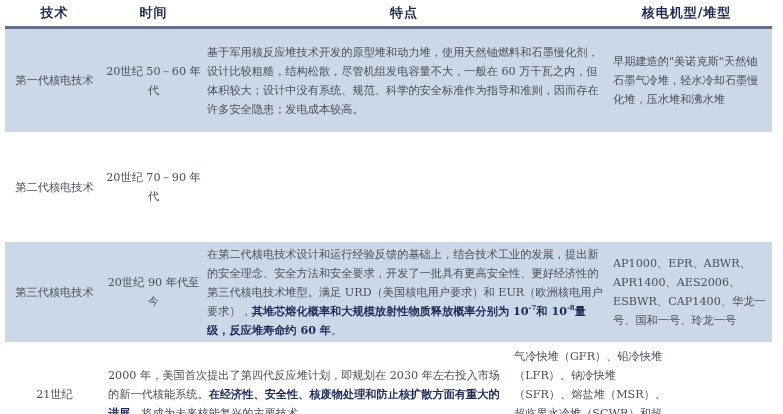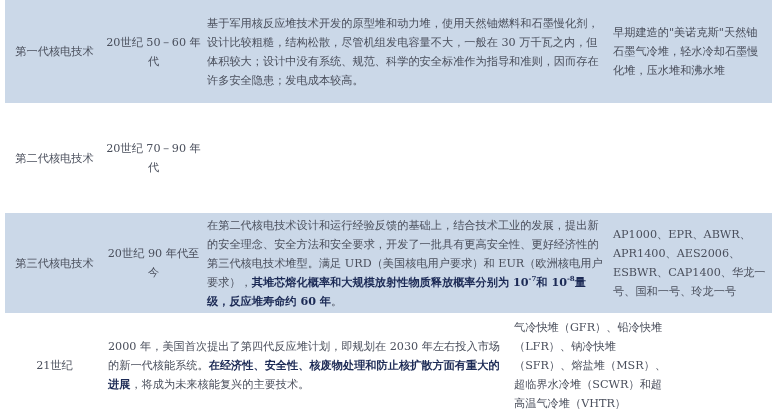--- a/index.html
+++ b/index.html
@@ -36,26 +36,32 @@
   .r1 { height: 103px; margin-top: 0; }
   .r2 { height: 102px; }
   .r3 { height: 100px; }
   .r4 { height: 96px; }
   .gap { height: 4px; background: #ffffff; }
 </style>
 </head>
 <body>
 
 <div class="table">
+  <div class="header">
+    <div class="c1">技术</div>
+    <div class="c2">时间</div>
+    <div class="c3">特点</div>
+    <div class="c4">核电机型/堆型</div>
+  </div>
 
   <div class="row shaded r1">
     <div class="cell c1">第一代核电技术</div>
     <div class="cell c2">20世纪 50－60 年代</div>
     <div class="cell c3">
-      <span>基于军用核反应堆技术开发的原型堆和动力堆，使用天然铀燃料和石墨慢化剂，设计比较粗糙，结构松散，尽管机组发电容量不大，一般在 30 万千瓦之内，但体积较大；设计中没有系统、规范、科学的安全标准作为指导和准则，因而存在许多安全隐患；发电成本较高。</span>
+      <span>基于军用核反应堆技术开发的原型堆和动力堆，使用天然铀燃料和石墨慢化剂，设计比较粗糙，结构松散，尽管机组发电容量不大，一般在 60 万千瓦之内，但体积较大；设计中没有系统、规范、科学的安全标准作为指导和准则，因而存在许多安全隐患；发电成本较高。</span>
     </div>
     <div class="cell c4">早期建造的"美诺克斯"天然铀石墨气冷堆，轻水冷却石墨慢化堆，压水堆和沸水堆</div>
   </div>
   <div class="gap"></div>
 
   <div class="row plain r2">
     <div class="cell c1">第二代核电技术</div>
     <div class="cell c2">20世纪 70－90 年代</div>
   </div>
   <div class="gap"></div>

